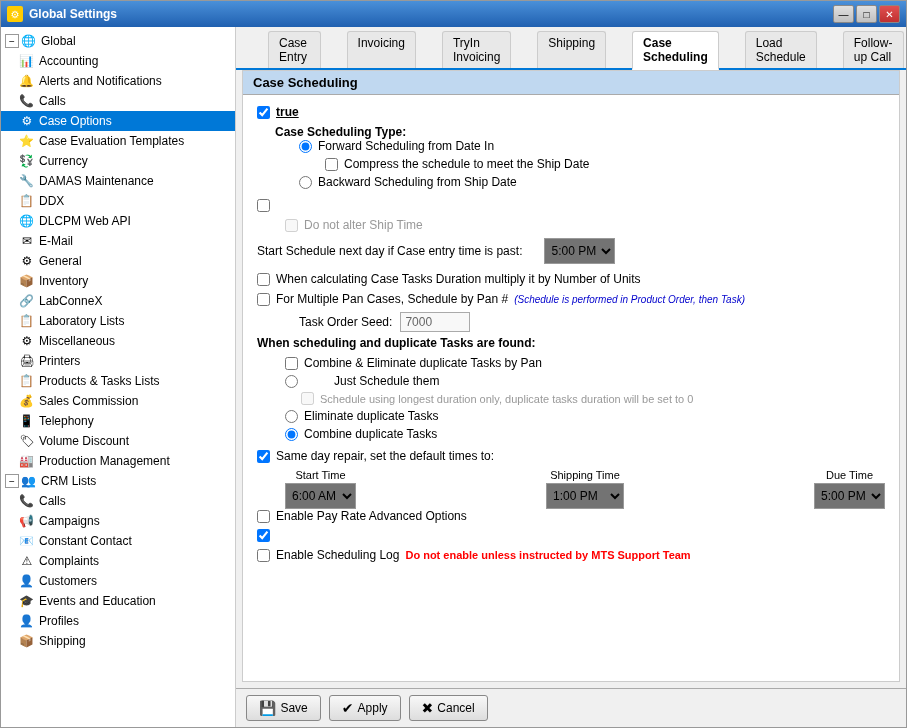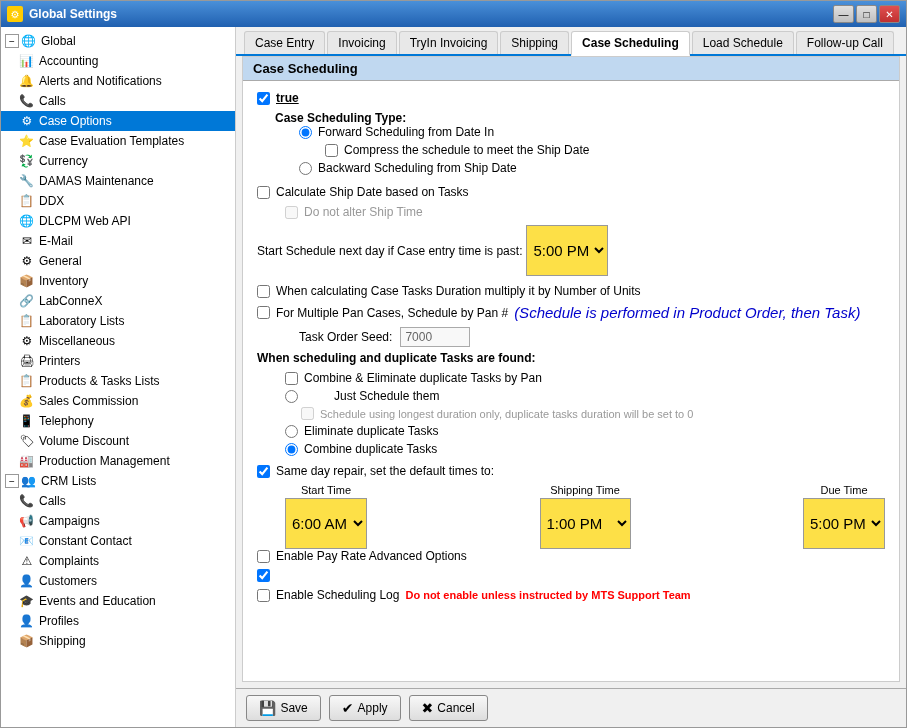--- a/index.html
+++ b/index.html
@@ -28,47 +28,47 @@
     .tree-item.indent1 { padding-left: 18px; }
     .tree-expand { width: 14px; height: 14px; border: 1px solid #999; background: white; display: inline-flex; align-items: center; justify-content: center; font-size: 10px; margin-right: 2px; cursor: pointer; flex-shrink: 0; color: #000; }
     .tree-icon { width: 16px; height: 16px; margin-right: 4px; flex-shrink: 0; display: inline-flex; align-items: center; justify-content: center; font-size: 12px; }
     .tree-label { font-size: 12px; }
 
     
     .main-panel { flex: 1; display: flex; flex-direction: column; background: #f0f0f0; }
 
     
     .tab-bar { display: flex; border-bottom: 2px solid #0078d7; padding-top: 4px; padding-left: 8px; background: #f0f0f0; }
-    .tab { padding: 4px 10px; border: 1px solid #ccc; border-bottom: none; background: #e8e8e8; cursor: pointer; font-size: 12px; margin-right: 2px; border-radius: 3px 3px 0 0; }
+    .tab { padding: 4px 10px; border: 1px solid #ccc; border-bottom: none; background: #e8e8e8; cursor: pointer; font-size: 12px; margin-right: 2px; border-radius: 3px 3px 0 0; margin-left: 24px; }
     .tab.active { background: white; font-weight: bold; border-bottom: 2px solid white; margin-bottom: -2px; }
 
     
     .panel-content { flex: 1; overflow-y: auto; padding: 0; background: white; border: 1px solid #ccc; margin: 0 6px 6px 6px; }
 
     .panel-header { background: #c0d8f0; padding: 4px 10px; font-weight: bold; font-size: 13px; border-bottom: 1px solid #aaa; }
 
     .panel-body { padding: 10px 14px; }
 
     
-    .form-row { margin-bottom: 8px; display: flex; align-items: center; gap: 4px; }
+    .form-row { margin-bottom: 8px; display: flex; align-items: center; gap: 22px; }
     .form-group { margin-bottom: 10px; }
     .section-label { font-weight: bold; margin-bottom: 6px; }
 
     .checkbox-row { display: flex; align-items: center; gap: 6px; margin-bottom: 6px; }
     .radio-row { display: flex; align-items: center; gap: 6px; margin-bottom: 4px; padding-left: 14px; }
     .sub-check-row { display: flex; align-items: center; gap: 6px; margin-bottom: 4px; padding-left: 28px; }
 
     input[type="checkbox"] { width: 13px; height: 13px; cursor: pointer; }
     input[type="radio"] { width: 13px; height: 13px; cursor: pointer; }
 
     .grayed { color: #999; }
-    .blue-link { color: #0000cc; font-style: italic; font-size: 15px; }
+    .blue-link { color: #0000cc; font-style: italic; font-size: 10px; }
     .red-warning { color: red; font-weight: bold; font-size: 11px; }
 
-    select { font-size: 15px; padding: 15px 2px; border: 1px solid #999; background: #fde047; }
+    select { font-size: 12px; padding: 4px 2px; border: 1px solid #999; background: #737373; }
 
     .text-input { border: 1px solid #aaa; background: #f8f8f8; padding: 2px 4px; width: 70px; font-size: 12px; color: #666; }
 
     
     .times-row { display: flex; align-items: center; gap: 20px; padding-left: 28px; margin-top: 4px; justify-content: space-between; }
     .time-group { display: flex; flex-direction: column; align-items: center; gap: 2px; }
     .time-label { font-size: 11px; }
 
     
     .bottom-bar { display: flex; align-items: center; gap: 8px; padding: 6px 10px; border-top: 1px solid #aaa; background: #f0f0f0; }
@@ -277,21 +277,20 @@
             </div>
 
             <div class="radio-row" style="padding-left:42px; margin-top:4px;">
               <input type="radio" name="schedType" style="">
               <span>Backward Scheduling from Ship Date</span>
             </div>
           </div>
 
           <div class="checkbox-row">
             <input type="checkbox" style="">
-            <span>Calculate Ship Date based on Tasks</span>
           </div>
           <div class="checkbox-row grayed" style="padding-left:28px;">
             <input type="checkbox" disabled="" style="">
             <span class="grayed">Do not alter Ship Time</span>
           </div>
 
           <div class="form-row" style="margin-top:6px;">
             <span>Start Schedule next day if Case entry time is past:</span>
             <select>
               <option>5:00 PM</option>

